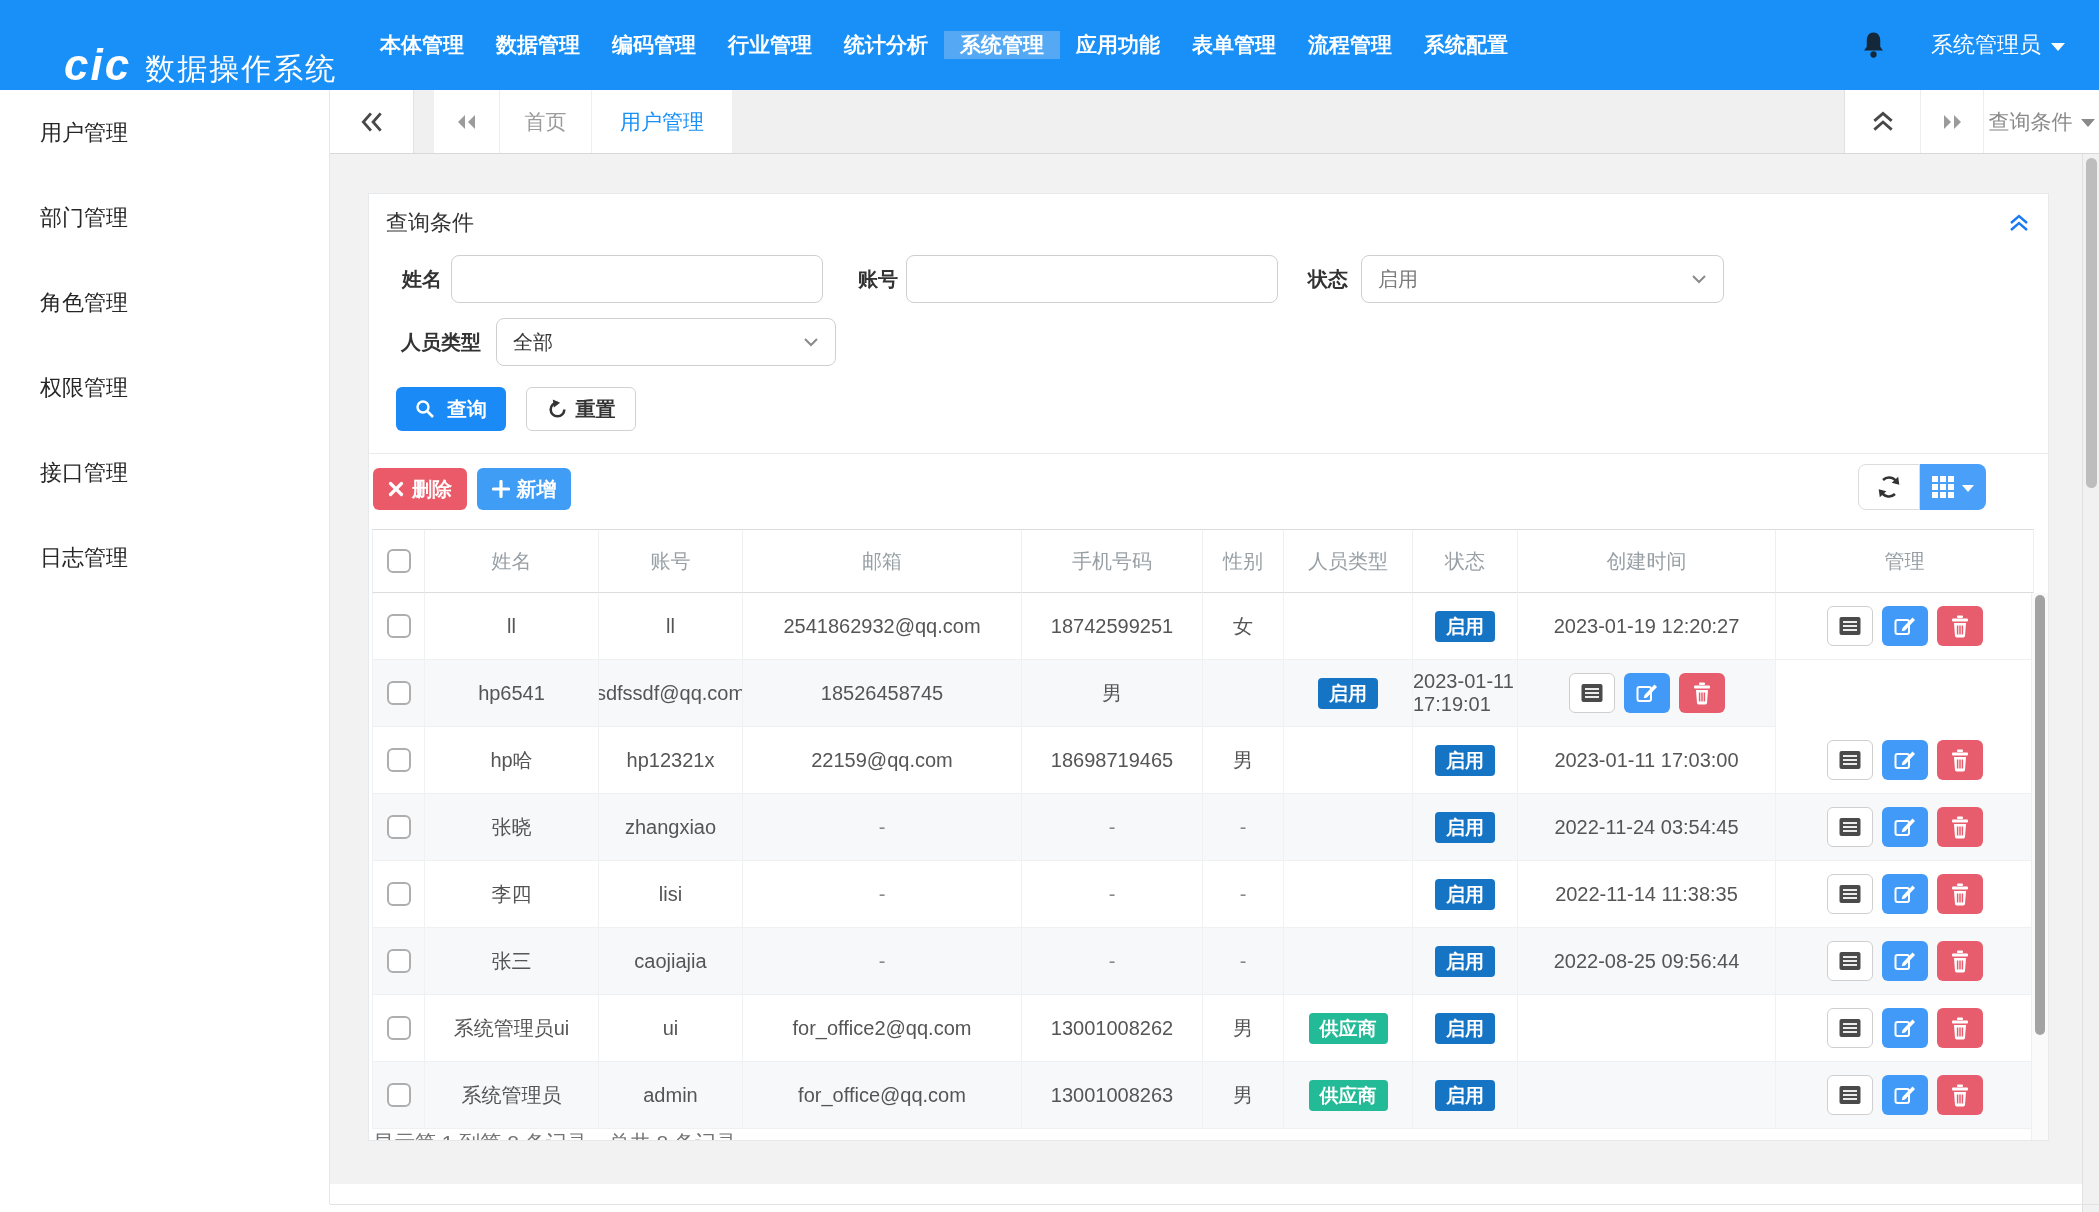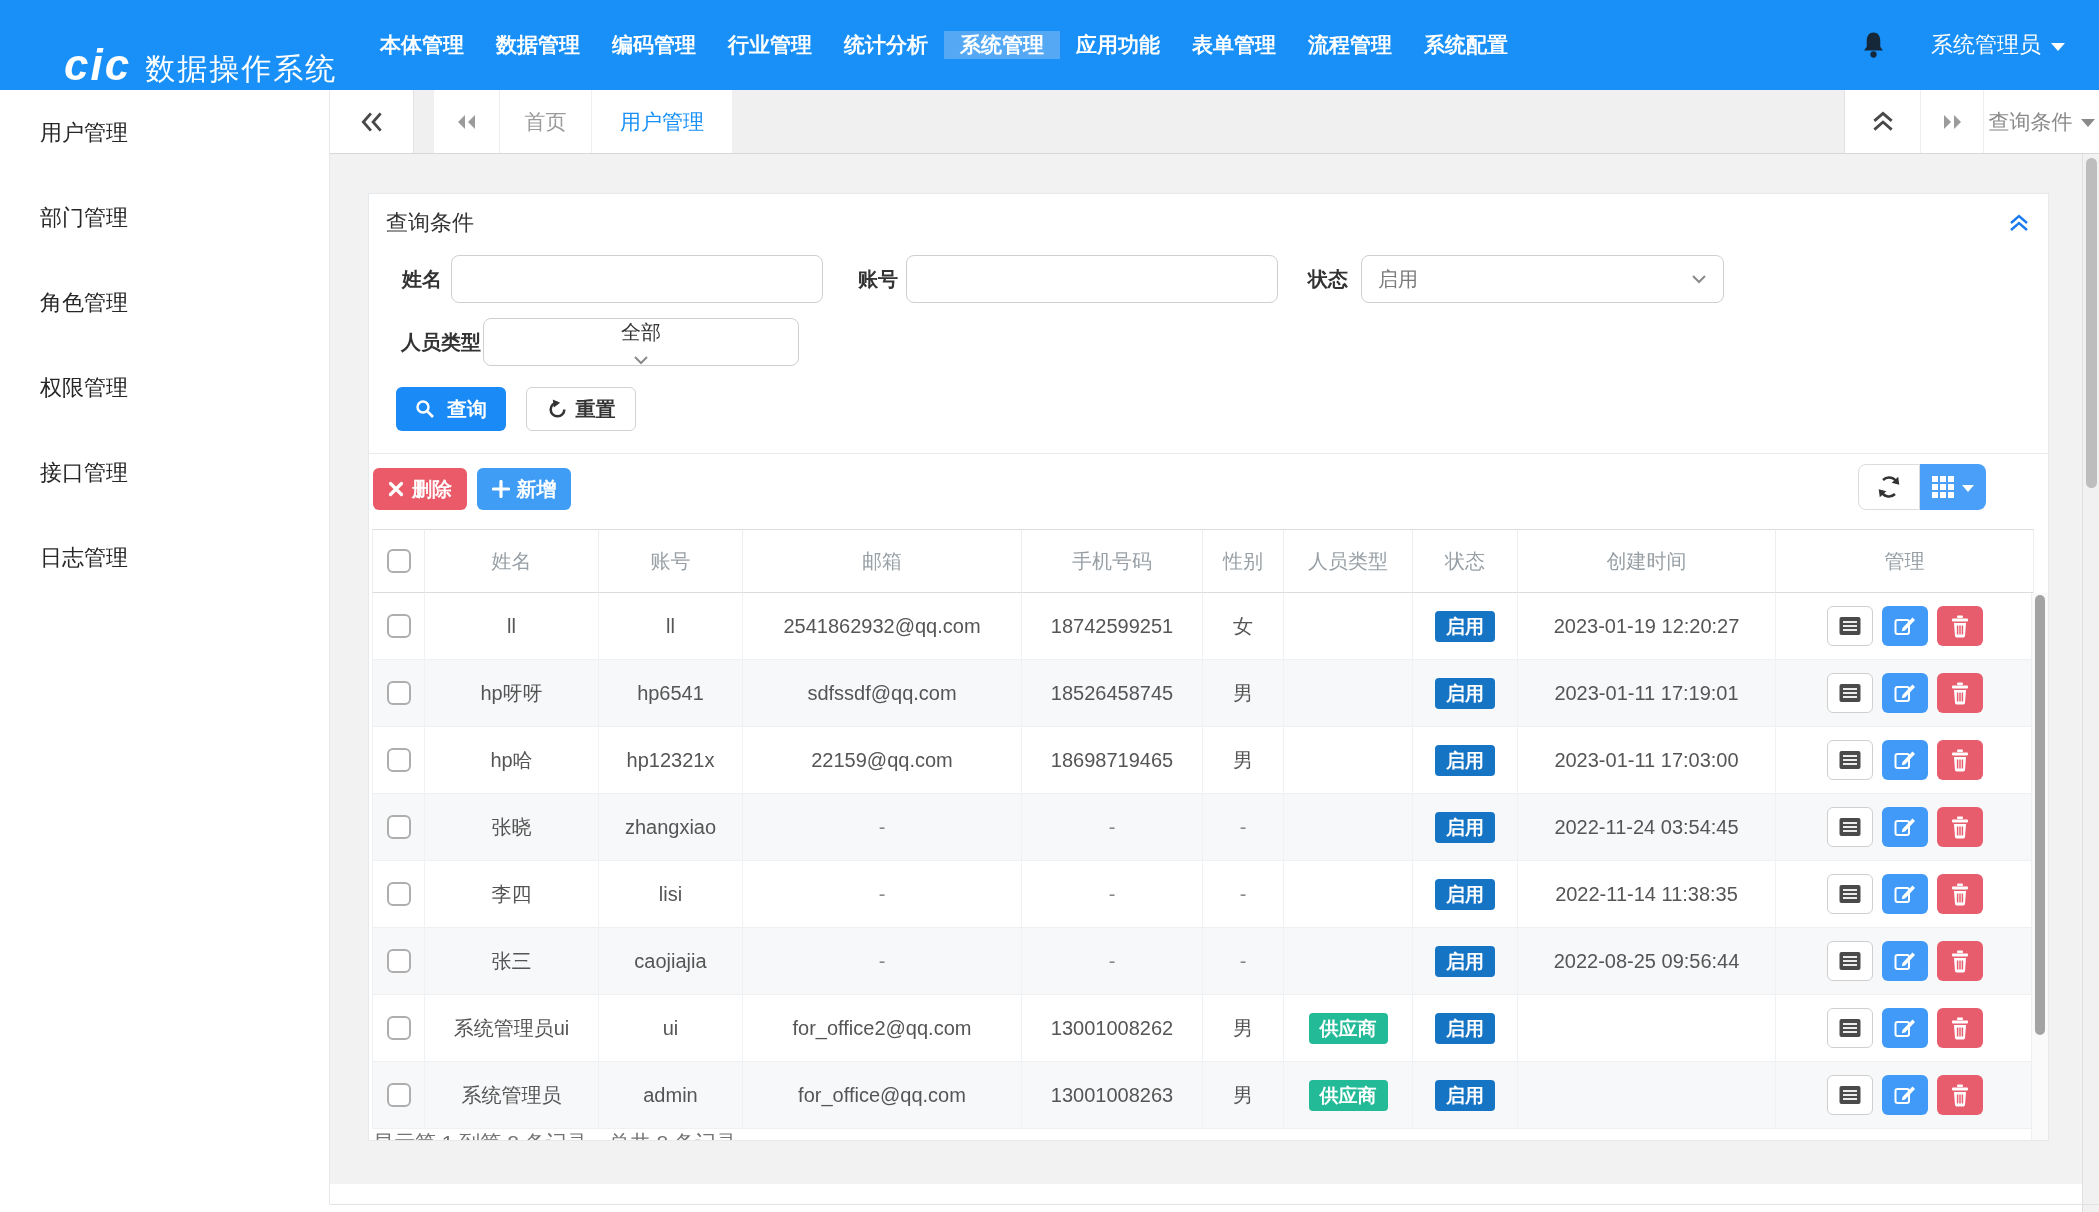--- a/index.html
+++ b/index.html
@@ -218,21 +218,21 @@
 
       <div class="f-label" style="left:916px; top:61px; width:63px;">状态</div>
       <div class="f-select" style="left:992px; top:61px; width:363px;">
         <span class="sel-text muted">启用</span>
         <svg width="16" height="10" viewBox="0 0 16 10">
           <polyline points="2,2 8,8 14,2" fill="none" stroke="#8a8a8a" stroke-width="2"></polyline>
         </svg>
       </div>
 
       <div class="f-label" style="left:10px; top:124px; width:102px;">人员类型</div>
-      <div class="f-select" style="left:114px; top:124px; width:316px;flex-direction:column;">
+      <div class="f-select" style="left:127px; top:124px; width:340px;">
         <span class="sel-text">全部</span>
         <svg width="16" height="10" viewBox="0 0 16 10">
           <polyline points="2,2 8,8 14,2" fill="none" stroke="#8a8a8a" stroke-width="2"></polyline>
         </svg>
       </div>
 
       <button class="btn btn-search">
         <svg width="20" height="20" viewBox="0 0 20 20">
           <circle cx="8" cy="8" r="5.5" fill="none" stroke="#fff" stroke-width="2.4"></circle>
           <line x1="12.5" y1="12.5" x2="18" y2="18" stroke="#fff" stroke-width="2.6"></line>
@@ -339,21 +339,20 @@
                   <line x1="10" y1="10.5" x2="10" y2="19.5" stroke="#e85d6d" stroke-width="1.5"></line>
                   <line x1="12.4" y1="10.5" x2="12.4" y2="19.5" stroke="#e85d6d" stroke-width="1.5"></line>
                 </svg>
               </button>
             </div>
           </div>
           <div class="trow stripe">
             <div class="td">
               <span class="cb"></span>
             </div>
-            <div class="td">hp呀呀</div>
             <div class="td">hp6541</div>
             <div class="td">sdfssdf@qq.com</div>
             <div class="td">18526458745</div>
             <div class="td">男</div>
             <div class="td"></div>
             <div class="td">
               <span class="badge badge-status">启用</span>
             </div>
             <div class="td">2023-01-11 17:19:01</div>
             <div class="td">

